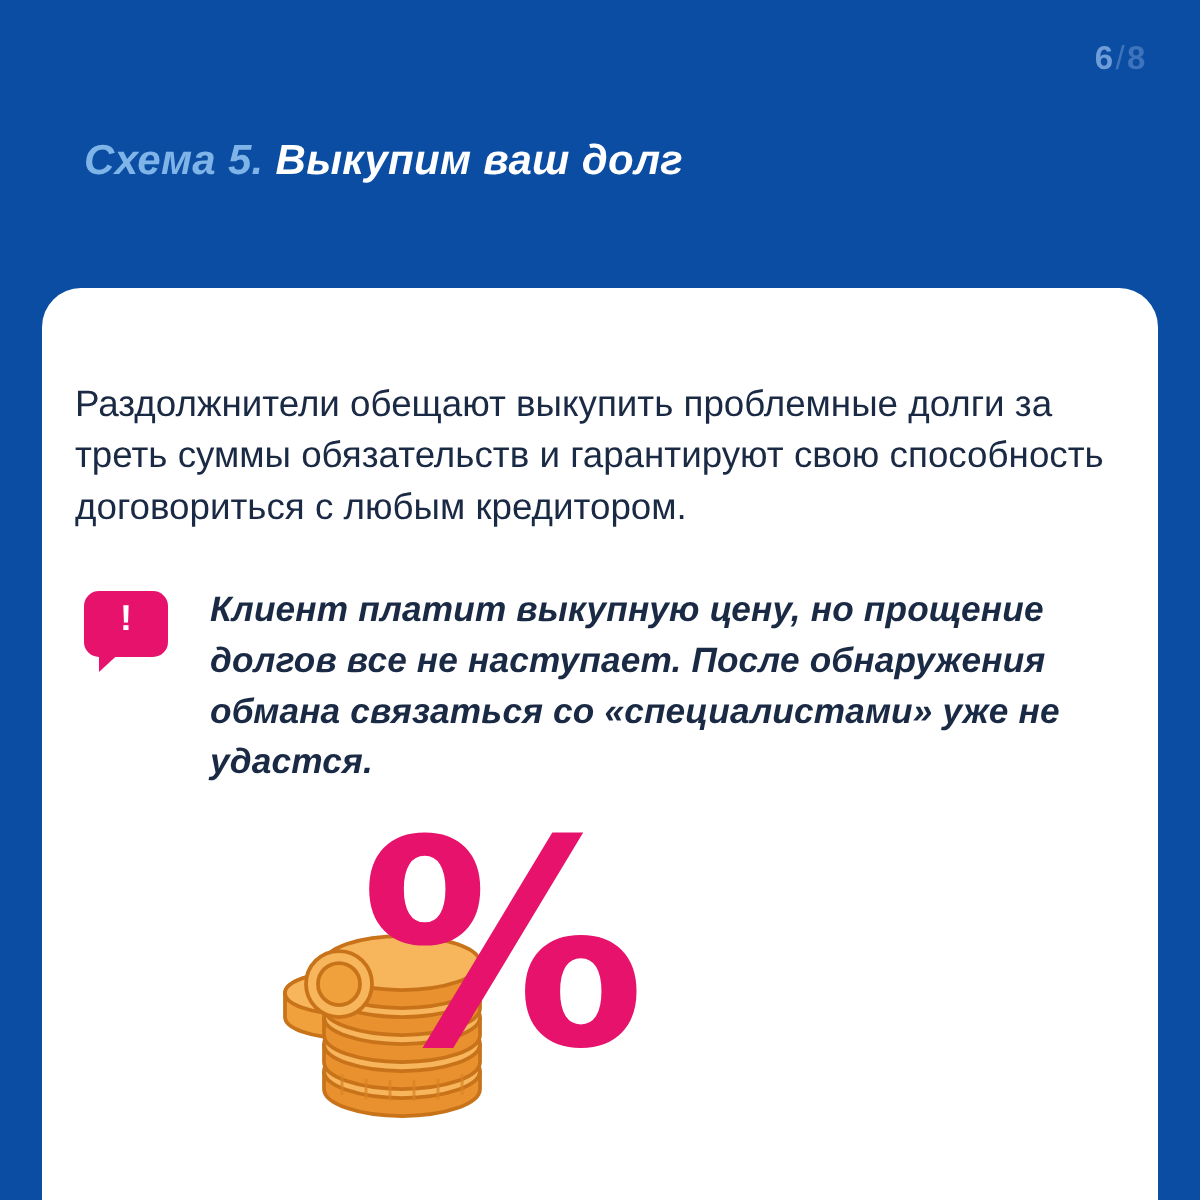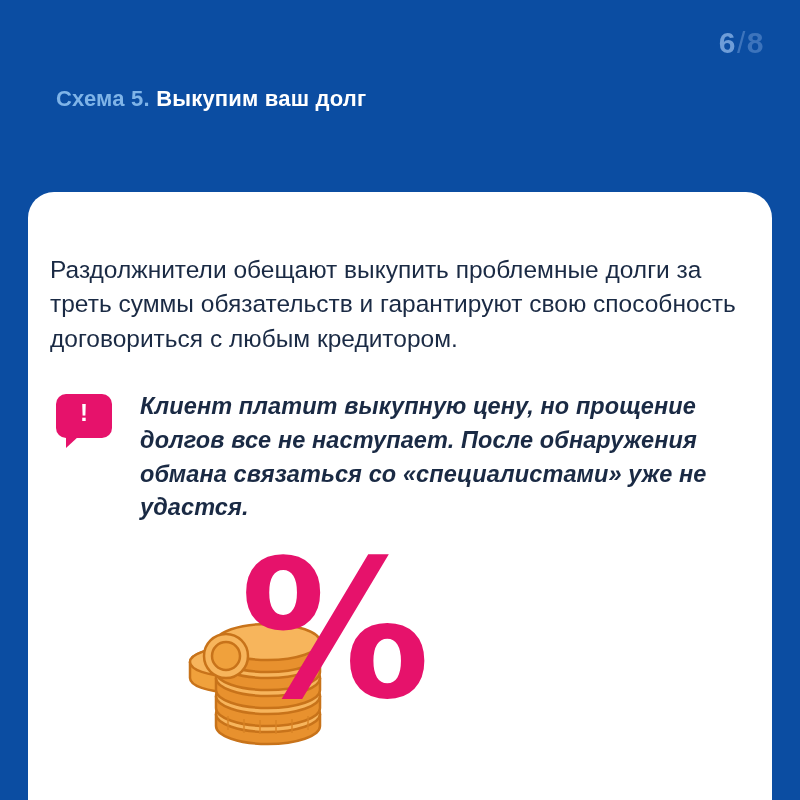--- a/index.html
+++ b/index.html
@@ -13,21 +13,21 @@
     font-family: "Liberation Sans", sans-serif;
     overflow: hidden;
     position: relative;
   }
 
   
   .page-counter {
     position: absolute;
     top: 26px;
     right: 36px;
-    font-size: 30px;
+    font-size: 22px;
     font-weight: bold;
     letter-spacing: 0.5px;
     color: #5C8FD0;
   }
   .page-counter .current {
     color: #6E9DD8;
   }
   .page-counter .sep {
     color: #3D74BC;
     font-weight: normal;
@@ -35,25 +35,26 @@
   }
   .page-counter .total {
     color: #3D74BC;
   }
 
   .headline {
     position: absolute;
     top: 70px;
     left: 56px;
     right: 50px;
-    font-size: 22px;
+    font-size: 28px;
     font-weight: bold;
     color: #FFFFFF;
     letter-spacing: 0.2px;
     line-height: 1.25;
+    font-style: italic;
   }
   .headline .scheme {
     color: #7FB4E8;
   }
 
   
   .card {
     position: absolute;
     left: 28px;
     top: 192px;

